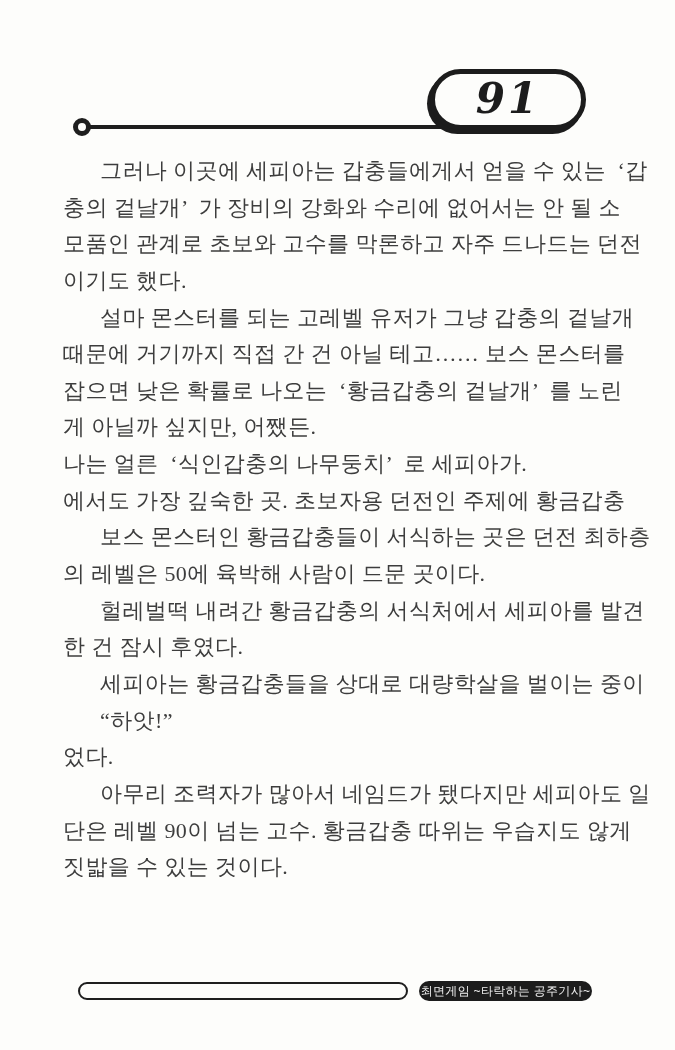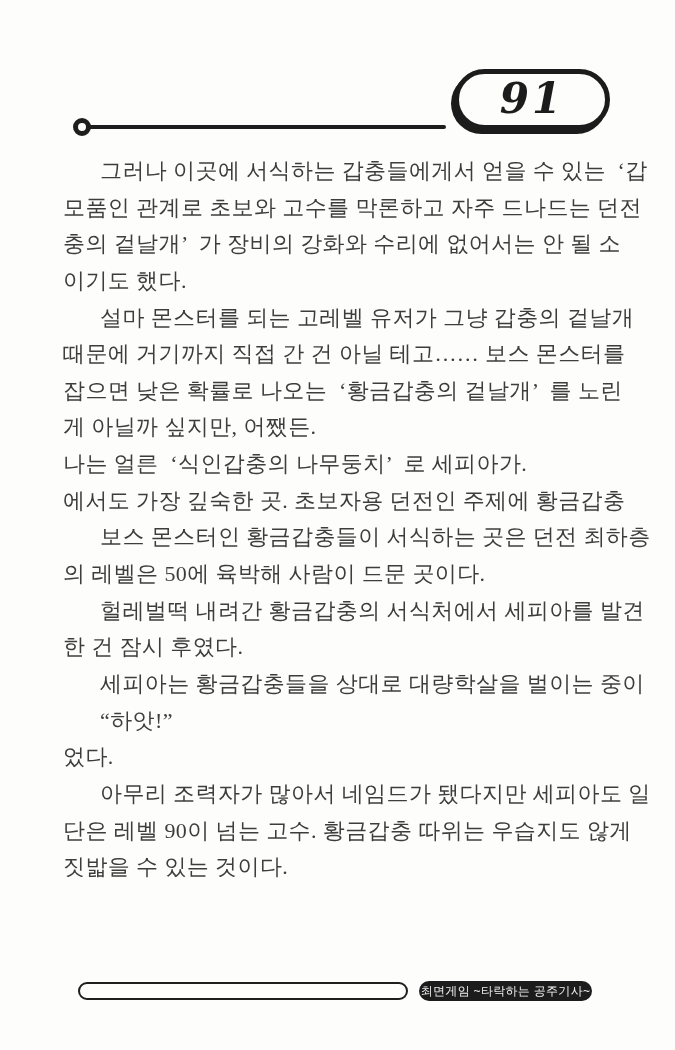--- a/index.html
+++ b/index.html
@@ -33,21 +33,21 @@
     position: absolute;
     left: 88px;
     top: 125px;
     width: 358px;
     height: 4px;
     background: #1e1e1e;
     border-radius: 2px;
   }
   .page-number-badge {
     position: absolute;
-    left: 454px;
+    left: 430px;
     top: 69px;
     width: 146px;
     height: 51px;
     background: #fdfdfb;
     border: 5px solid #1c1c1c;
     border-radius: 31px;
     box-shadow: -3px 4px 0 #1c1c1c;
     display: flex;
     align-items: center;
     justify-content: center;
@@ -120,23 +120,23 @@
   <div>
     <div class="header-ring"></div>
     <div class="header-rule"></div>
     <div class="page-number-badge">
       <span class="page-number">91</span>
     </div>
   </div>
 
   <div class="page-text">
 
-    <div class="text-line first">그러나 이곳에 서식하는 갑충들에게서 얻을 수 있는  ‘갑</div>
+    <div class="text-line first">그러나 이곳에 세피아는 갑충들에게서 얻을 수 있는  ‘갑</div>
+    <div class="text-line">충의 겉날개’  가 장비의 강화와 수리에 없어서는 안 될 소</div>
     <div class="text-line">모품인 관계로 초보와 고수를 막론하고 자주 드나드는 던전</div>
-    <div class="text-line">충의 겉날개’  가 장비의 강화와 수리에 없어서는 안 될 소</div>
     <div class="text-line">이기도 했다.</div>
 
     <div class="text-line first">설마 몬스터를 되는 고레벨 유저가 그냥 갑충의 겉날개</div>
     <div class="text-line">때문에 거기까지 직접 간 건 아닐 테고…… 보스 몬스터를</div>
     <div class="text-line">잡으면 낮은 확률로 나오는  ‘황금갑충의 겉날개’  를 노린</div>
     <div class="text-line">게 아닐까 싶지만, 어쨌든.</div>
 
     <div class="text-line">나는 얼른  ‘식인갑충의 나무둥치’  로 세피아가.</div>
 
     <div class="text-line">에서도 가장 깊숙한 곳. 초보자용 던전인 주제에 황금갑충</div>

